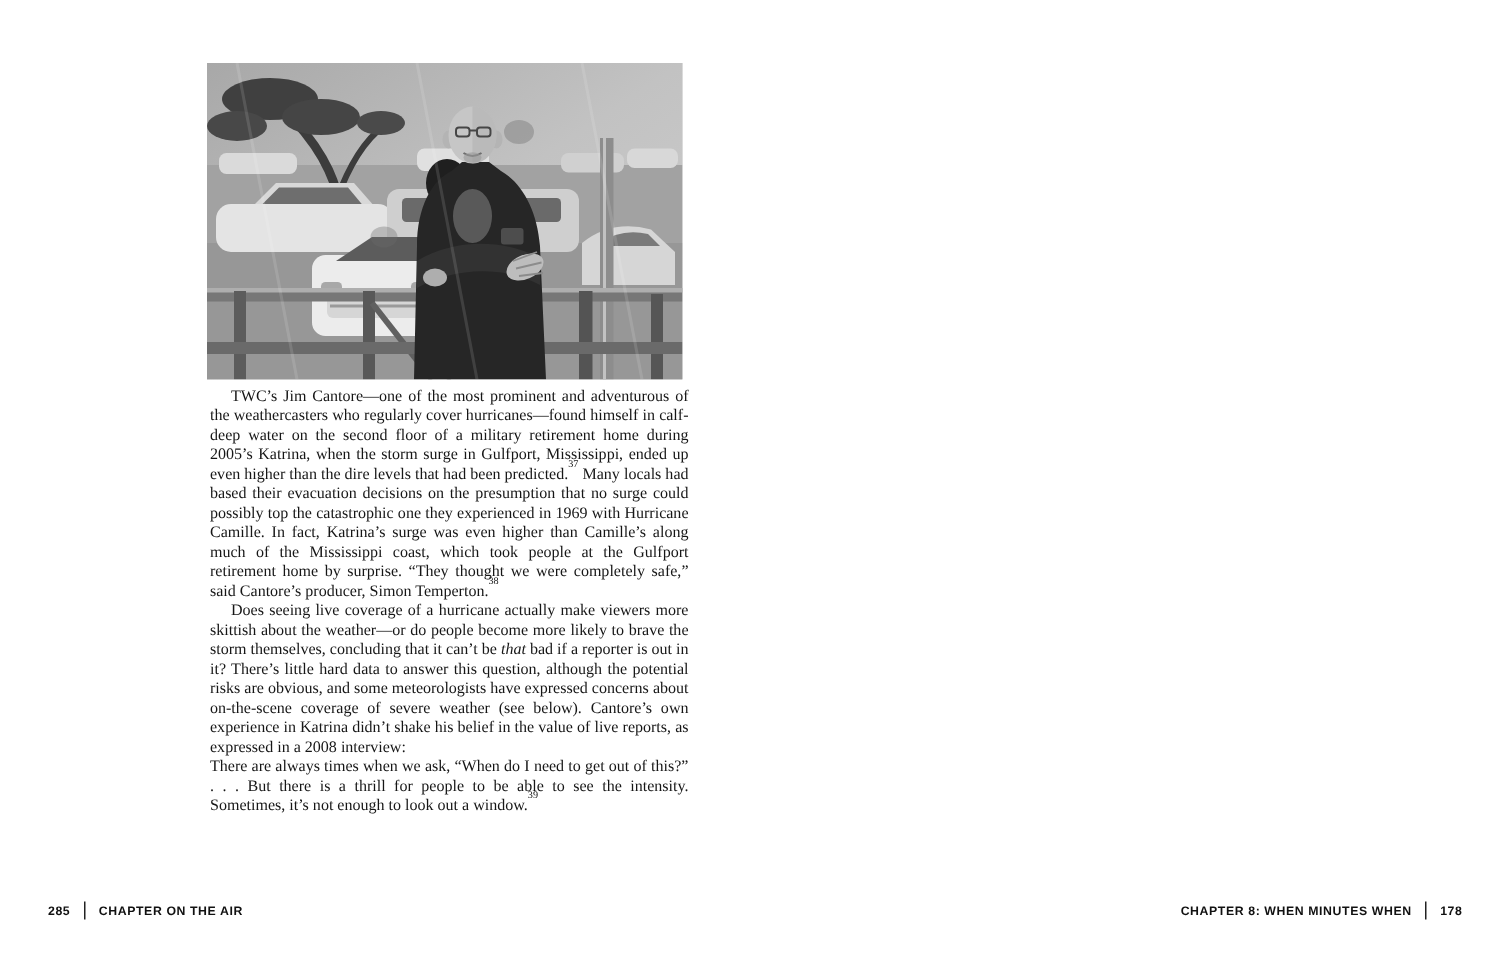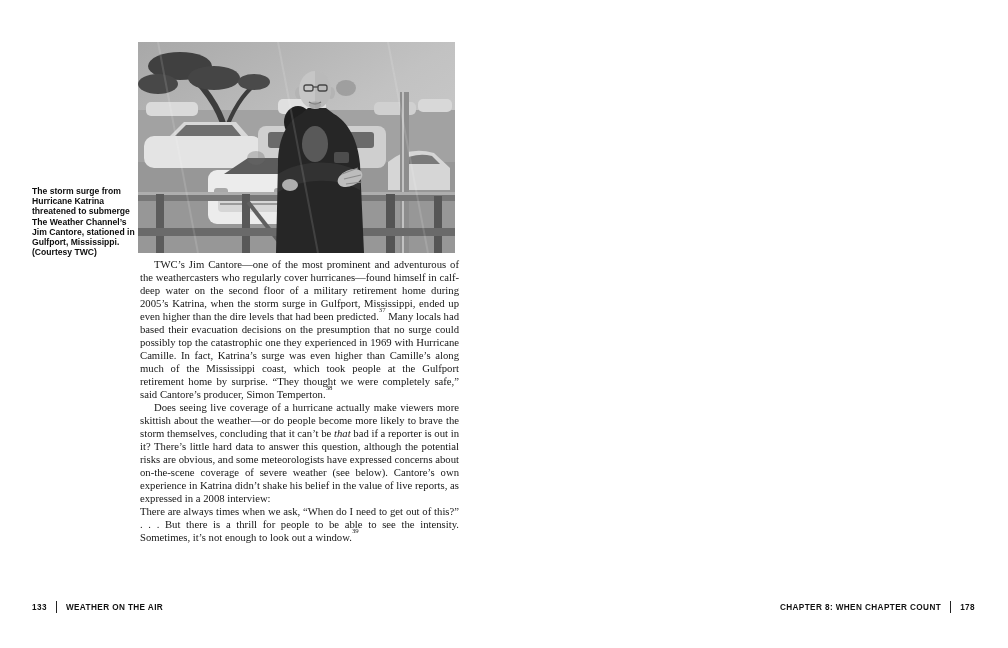--- a/index.html
+++ b/index.html
@@ -142,35 +142,34 @@
       <ellipse cx="208" cy="46" rx="10" ry="8" fill="#707070" opacity="0.4"></ellipse>
       <ellipse cx="118" cy="116" rx="9" ry="7" fill="#6a6a6a" opacity="0.35"></ellipse>
       <g stroke="#ffffff" stroke-width="2" opacity="0.12">
         <line x1="20" y1="0" x2="60" y2="211"></line>
         <line x1="140" y1="0" x2="180" y2="211"></line>
         <line x1="250" y1="0" x2="290" y2="211"></line>
       </g>
     </svg>
   </div>
 
-  <div class="margin-caption caption-left">The storm surge from Hurricane Katrina threatened to submerge The Weather Channel’s Jim Cantore, stationed in Gulfport, Mississippi. (Courtesy TWC)</div>
 
   <div class="body-text body-left">
     <p class="indent"><span>TWC’s Jim Cantore—one of the most prominent and adventurous of the weathercasters who regularly cover hurricanes—found himself in calf-deep water on the second floor of a military retirement home during 2005’s Katrina, when the storm surge in Gulfport, Mississippi, ended up even higher than the dire levels that had been predicted.</span><sup class="fn">37</sup><span> Many locals had based their evacuation decisions on the presumption that no surge could possibly top the catastrophic one they experienced in 1969 with Hurricane Camille. In fact, Katrina’s surge was even higher than Camille’s along much of the Mississippi coast, which took people at the Gulfport retirement home by surprise. “They thought we were completely safe,” said Cantore’s producer, Simon Temperton.</span><sup class="fn">38</sup></p>
     <p class="indent"><span>Does seeing live coverage of a hurricane actually make viewers more skittish about the weather—or do people become more likely to brave the storm themselves, concluding that it can’t be </span><i>that</i><span> bad if a reporter is out in it? There’s little hard data to answer this question, although the potential risks are obvious, and some meteorologists have expressed concerns about on-the-scene coverage of severe weather (see below). Cantore’s own experience in Katrina didn’t shake his belief in the value of live reports, as expressed in a 2008 interview:</span></p>
     <p class="quote"><span>There are always times when we ask, “When do I need to get out of this?” . . . But there is a thrill for people to be able to see the intensity. Sometimes, it’s not enough to look out a window.</span><sup class="fn">39</sup></p>
   </div>
 
   <div class="footer footer-left">
-    <span>133</span>
+    <span>285</span>
     <span class="bar"></span>
-    <span>WEATHER ON THE AIR</span>
+    <span>CHAPTER ON THE AIR</span>
   </div>
 </div>
 
 <div class="page page-right">
 
   <div class="footer footer-right">
-    <span>CHAPTER 8: WHEN CHAPTER COUNT</span>
+    <span>CHAPTER 8: WHEN MINUTES WHEN</span>
     <span class="bar"></span>
     <span>178</span>
   </div>
 </div>
 
 </body></html>

